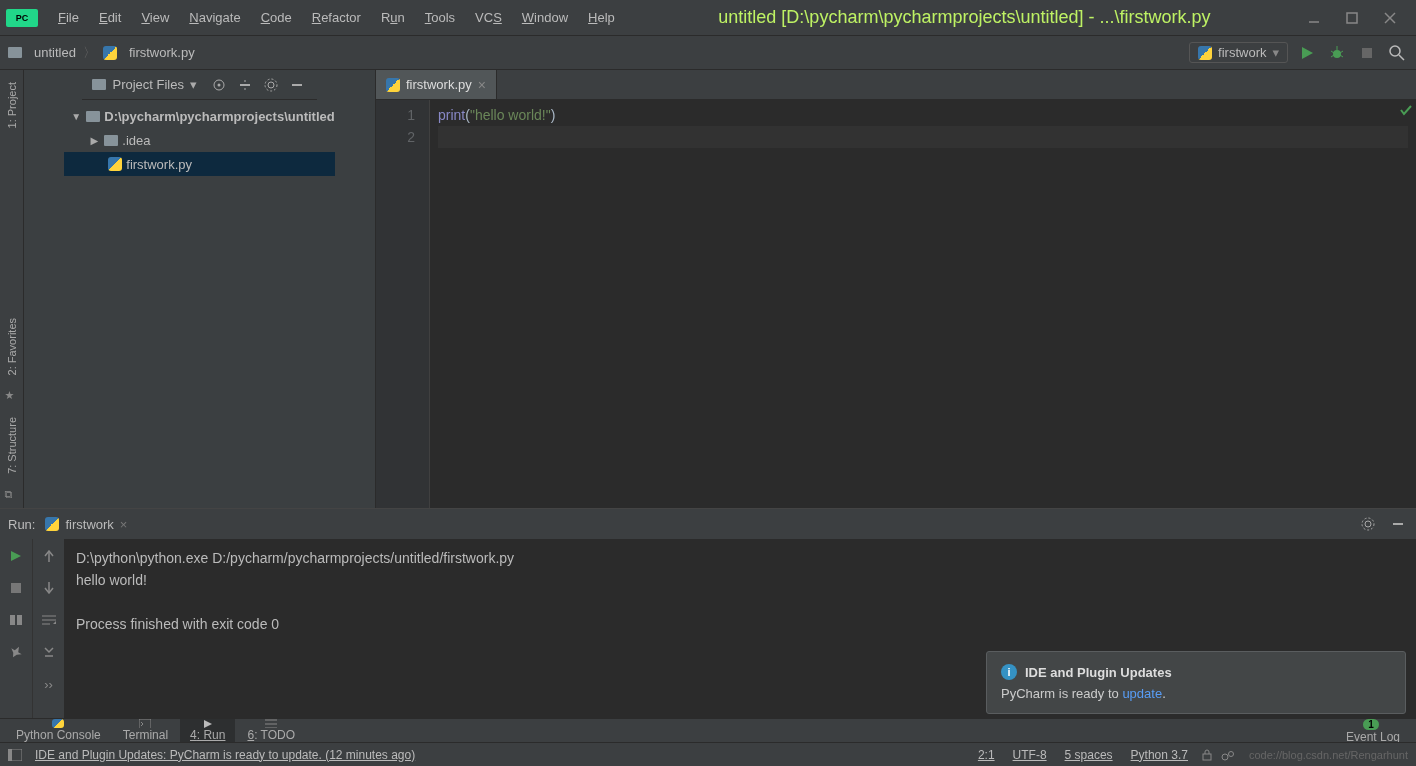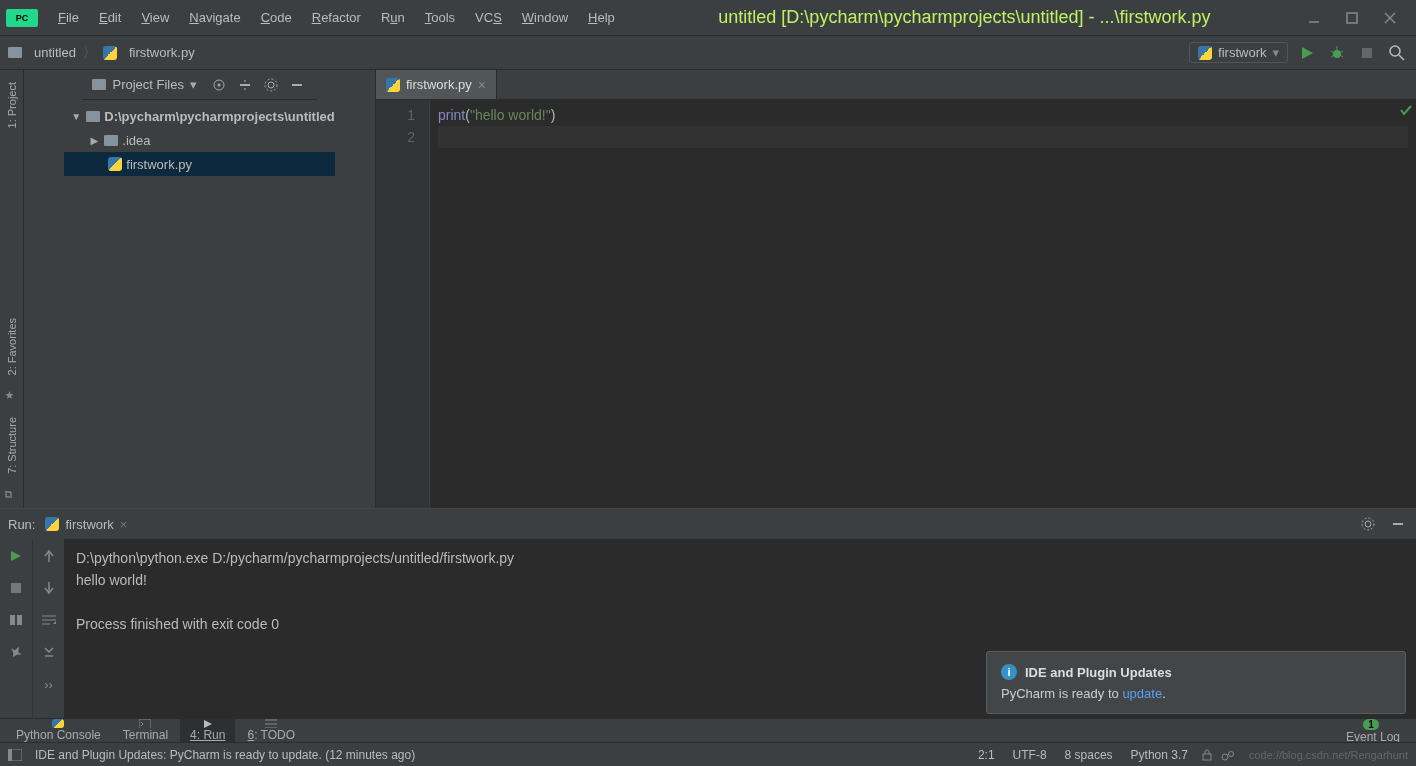--- a/index.html
+++ b/index.html
@@ -89,21 +89,21 @@
 
 .tool-tabs { height: 24px; background: #3c3f41; display:flex; align-items:center; border-top:1px solid #2b2b2b; padding:0 6px; font-size:12px; gap:2px;}
 .tool-tab { display:flex; align-items:center; gap:0; padding:0 10px; height:100%; cursor:pointer; color:#aaa;flex-direction:column;}
 .tool-tab.active { background:#2d2f30;text-decoration:underline;}
 .tool-tabs .sp { flex:1;}
 .badge-green { background:#499c54; color:#000; border-radius:8px; padding:0 5px; font-size:10px; font-weight:bold; margin-right:4px; }
 
 
 .statusbar { height: 24px; background: #3c3f41; display:flex; align-items:center; border-top:1px solid #2b2b2b; padding:0 8px; font-size:12px; color:#bbb; gap:8px;}
 .statusbar .sp { flex:1;}
-.status-item { cursor:pointer; padding:0 5px;}
+.status-item { cursor:pointer; padding:0 5px;text-decoration:underline;}
 .status-watermark { color:#666; font-size:11px; margin-left:6px;}
 
 
 .notif { position:absolute; right:10px; bottom:52px; width:420px; background: #4e5254b0; border:1px solid #5a5d5f; border-radius:3px; padding:12px 14px; }
 .notif-title-row { display:flex; align-items:center; gap:8px; font-weight:bold; color:#ddd; margin-bottom:6px;}
 .notif-info-ico { width:16px; height:16px; background:#3592c4; color:#fff; border-radius:50%; display:flex; align-items:center; justify-content:center; font-size:11px; font-weight:bold;}
 .notif-body { color:#ccc; }
 .notif-link { color:#589df6; cursor:pointer; }
 
 svg { display:block; }
@@ -402,21 +402,21 @@
 
 <div class="statusbar">
   <svg width="14" height="12" style="cursor:pointer">
       <rect x="0" y="0" width="14" height="12" fill="none" stroke="#888"></rect>
       <rect x="0" y="0" width="4" height="12" fill="#888"></rect>
     </svg>
   <span class="status-item">IDE and Plugin Updates: PyCharm is ready to update. (12 minutes ago)</span>
   <div class="sp"></div>
   <span class="status-item">2:1</span>
   <span class="status-item">UTF-8</span>
-  <span class="status-item">8 spaces</span>
+  <span class="status-item">5 spaces</span>
   <span class="status-item">Python 3.7</span>
   <svg width="12" height="12" style="cursor:pointer;color:#888">
       <rect x="2" y="5" width="8" height="6" fill="none" stroke="currentColor"></rect>
       <path d="M4 5 V3 a2 2 0 0 1 4 0 V5" fill="none" stroke="currentColor"></path>
     </svg>
   <svg width="14" height="12" style="cursor:pointer;color:#888">
       <circle cx="4" cy="8" r="3" fill="none" stroke="currentColor"></circle>
       <circle cx="10" cy="5" r="2.5" fill="none" stroke="currentColor"></circle>
     </svg>
   <span class="status-watermark">code://blog.csdn.net/Rengarhunt</span>

